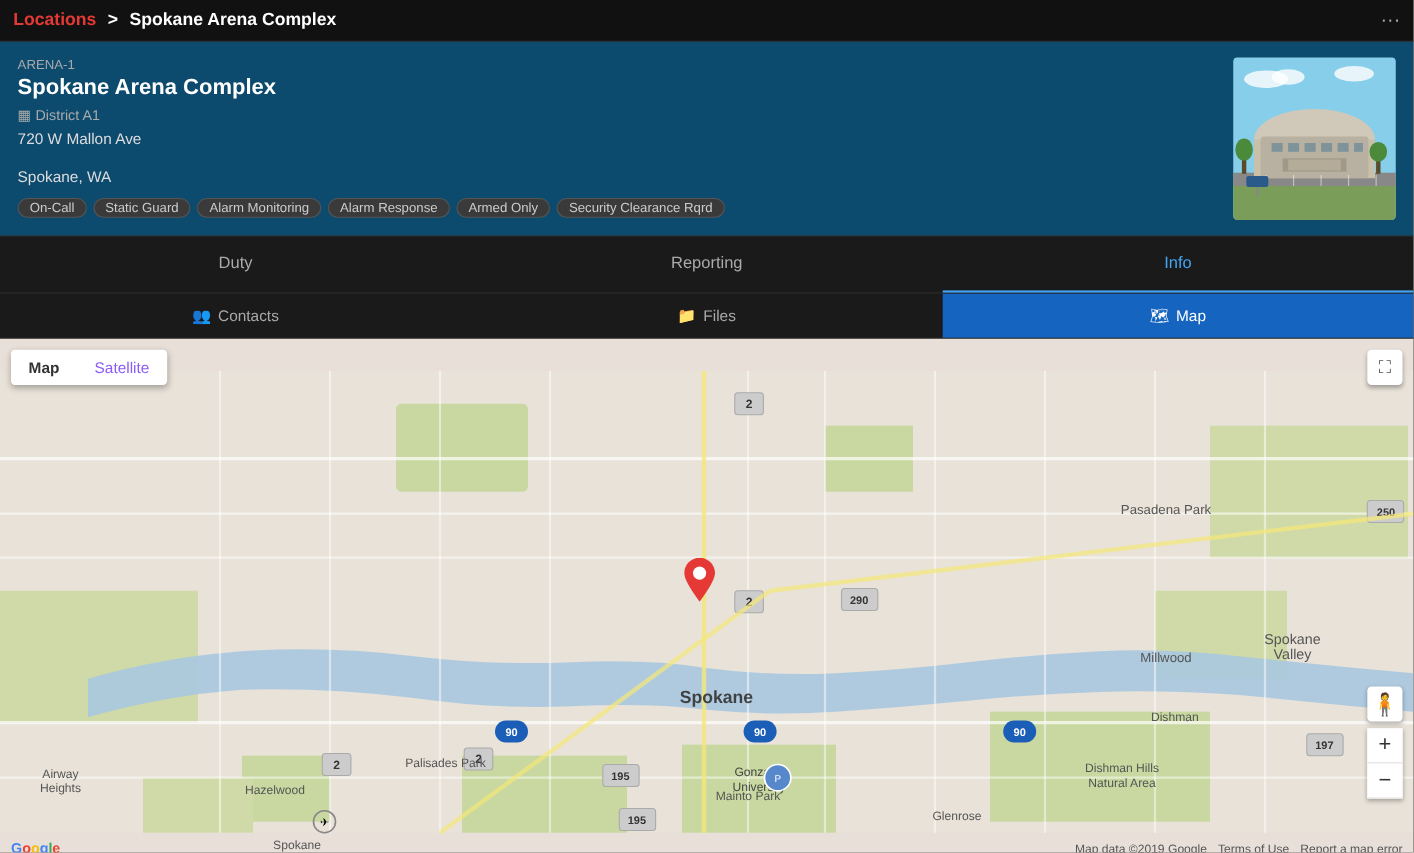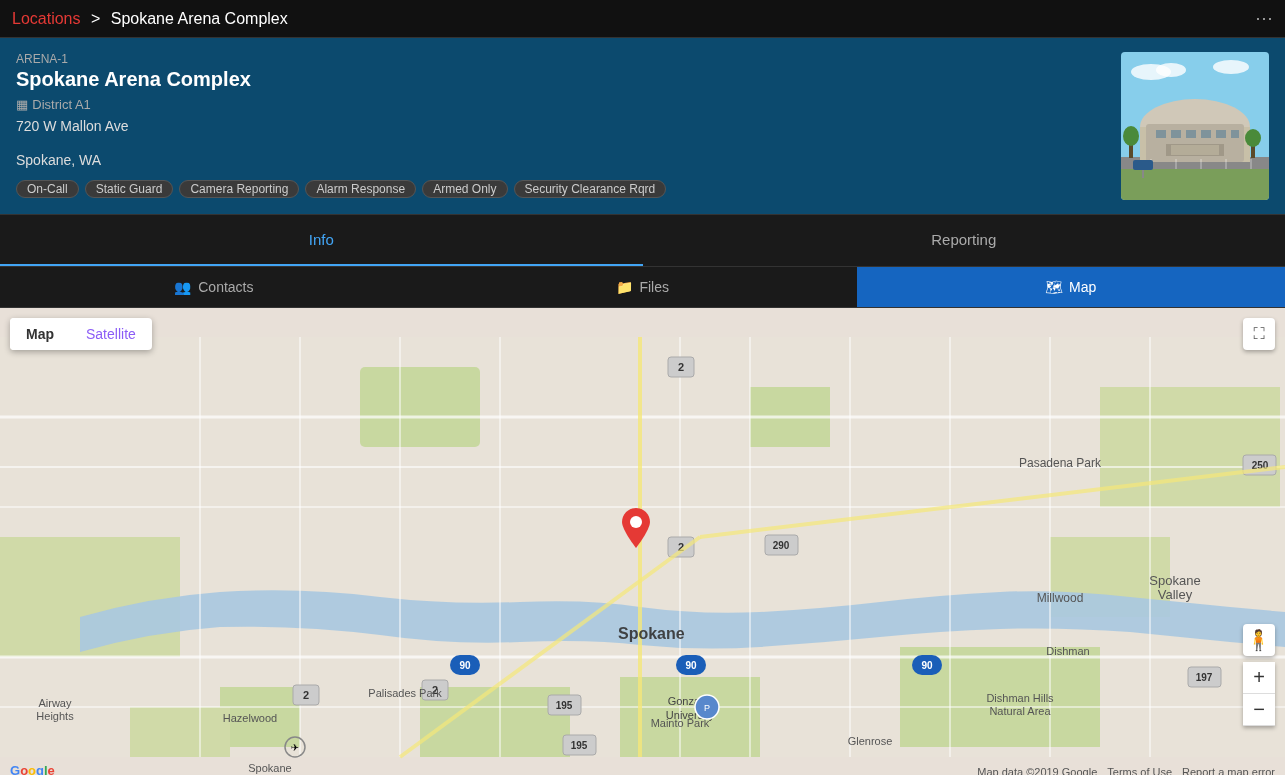--- a/index.html
+++ b/index.html
@@ -16,21 +16,21 @@
     .header {
       background: #111;
       padding: 8px 12px;
       display: flex;
       align-items: center;
       justify-content: space-between;
       border-bottom: 1px solid #333;
     }
     .breadcrumb {
       font-size: 16px;
-      font-weight: normal;
+      font-weight: bold;
     }
     .breadcrumb .locations-link {
       color: #e53935;
       cursor: pointer;
     }
     .breadcrumb .separator {
       color: #fff;
       margin: 0 6px;
     }
     .breadcrumb .current {
@@ -296,21 +296,21 @@
     <div class="location-name">Spokane Arena Complex</div>
     <div class="location-district">
       <span style="font-size:13px;">▦</span>
       <span>District A1</span>
     </div>
     <div class="location-address">720 W Mallon Ave</div>
     <div class="location-city">Spokane, WA</div>
     <div class="tags-row">
       <span class="tag">On-Call</span>
       <span class="tag">Static Guard</span>
-      <span class="tag">Camera Reporting</span>
+      <span class="tag">Alarm Monitoring</span>
       <span class="tag">Alarm Response</span>
       <span class="tag">Armed Only</span>
       <span class="tag">Security Clearance Rqrd</span>
     </div>
   </div>
   <div class="location-image">
     <svg class="building-svg" viewBox="0 0 148 148" xmlns="http://www.w3.org/2000/svg">
 
       <rect width="148" height="148" fill="#87CEEB"></rect>
 
@@ -348,25 +348,28 @@
       <line x1="105" y1="107" x2="105" y2="117" stroke="white" stroke-width="1" opacity="0.5"></line>
       <line x1="130" y1="107" x2="130" y2="117" stroke="white" stroke-width="1" opacity="0.5"></line>
 
       <rect x="12" y="108" width="20" height="10" fill="#2a5a8a" rx="2"></rect>
       <rect x="21" y="118" width="2" height="8" fill="#888"></rect>
     </svg>
   </div>
 </div>
 
 <div class="tab-nav">
+  <div class="tab-item">
+    <span>Duty</span>
+  </div>
+  <div class="tab-item">
+    <span>Reporting</span>
+  </div>
   <div class="tab-item active">
     <span>Info</span>
-  </div>
-  <div class="tab-item">
-    <span>Reporting</span>
   </div>
 </div>
 
 <div class="sub-tab-nav">
   <div class="sub-tab-item">
     <span>👥</span>
     <span>Contacts</span>
   </div>
   <div class="sub-tab-item">
     <span>📁</span>

